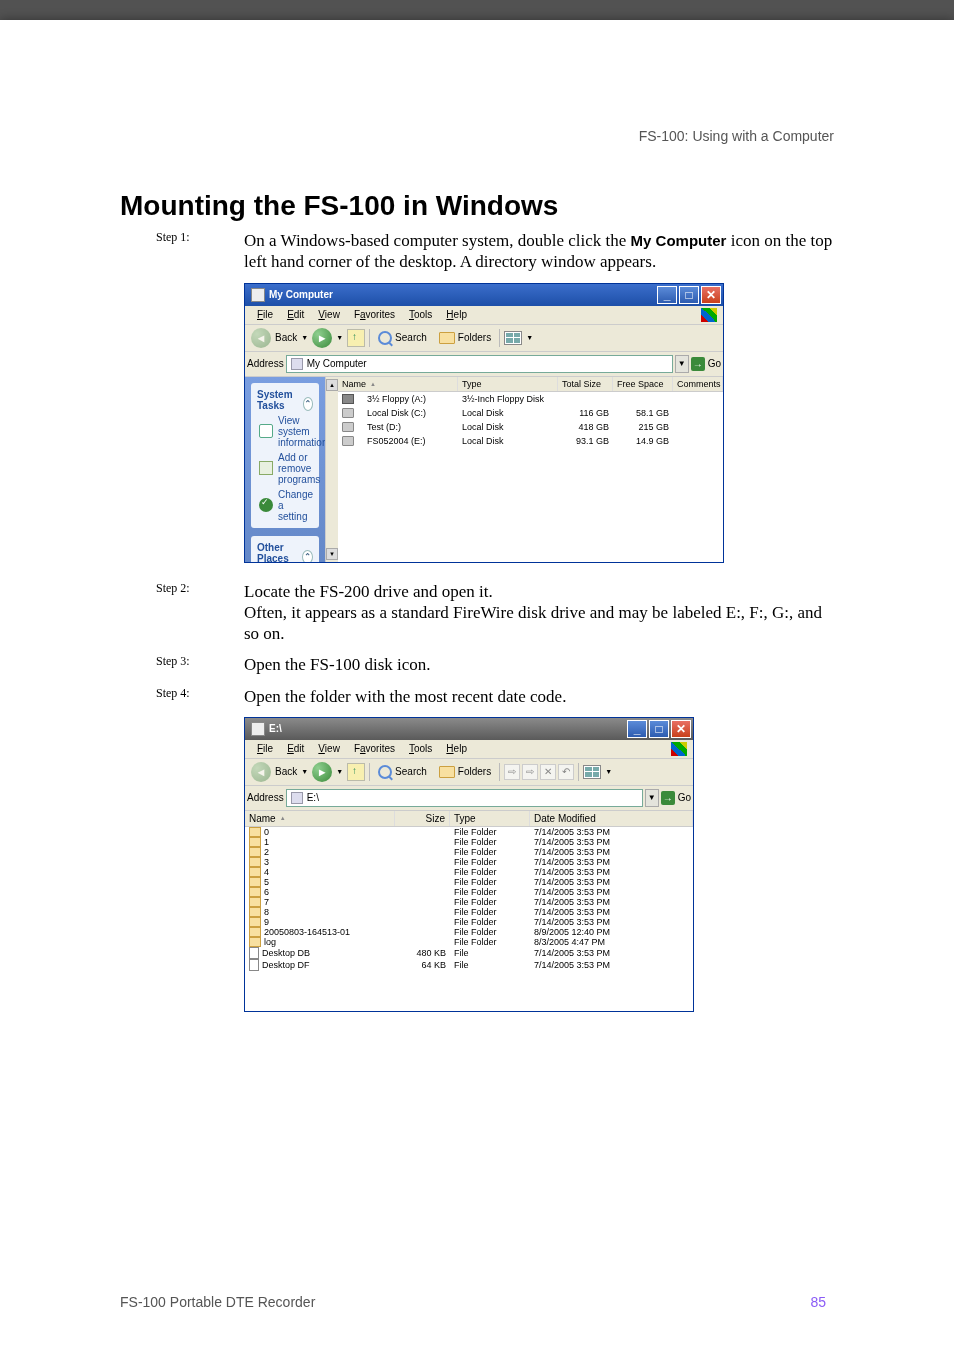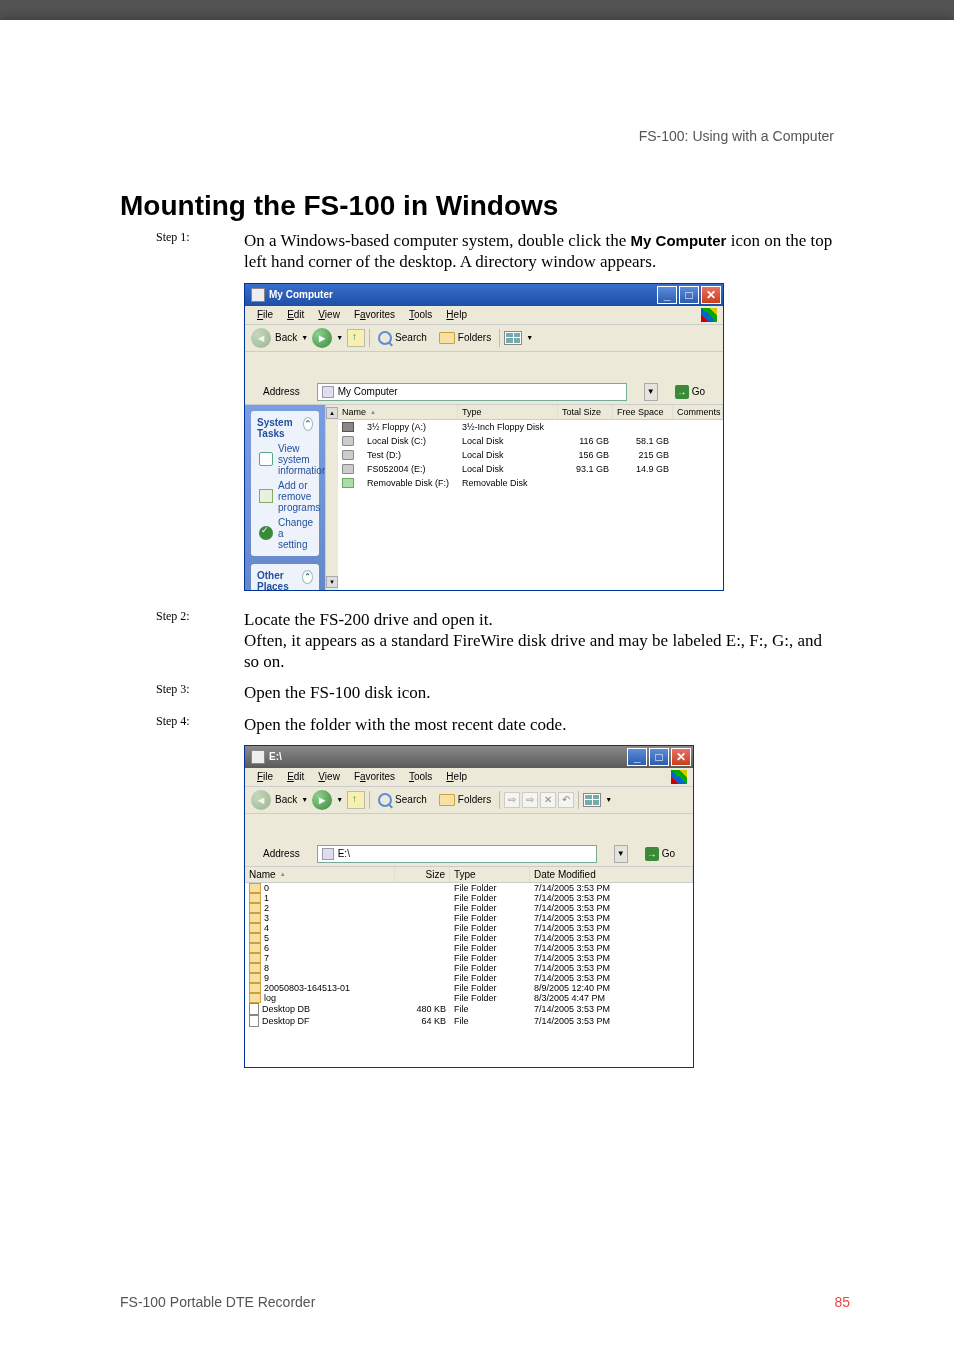--- a/index.html
+++ b/index.html
@@ -96,31 +96,31 @@
   .navbtn-fwd { background:radial-gradient(circle at 30% 30%,#8fcf8f,#3a8a3a);}
   .up-icon { width:18px;height:18px;background:#f8f0b0;border:1px solid #bba; position:relative;}
   .up-icon::after{content:'↑';position:absolute;left:4px;top:1px;font-size:10px;color:#285;}
   .tsep { width:1px;height:18px;background:#bbb; }
   .tlabel { display:flex;align-items:center;gap:3px;padding:1px 4px;text-align:center; }
   .search-icon{width:14px;height:14px;border:2px solid #5b8bd8;border-radius:50%;position:relative;}
   .search-icon::after{content:'';position:absolute;width:5px;height:2px;background:#5b8bd8;transform:rotate(45deg);bottom:-2px;right:-3px;}
   .folders-icon{width:16px;height:12px;background:#f8e0a0;border:1px solid #cca040;border-radius:1px;}
   .views-icon{width:18px;height:14px;border:1px solid #888;background:#fff;display:grid;grid-template-columns:1fr 1fr;grid-template-rows:1fr 1fr;gap:1px;padding:1px;}
   .views-icon div{background:#7aa;}
-  .addressbar{display:flex;align-items:center;padding:3px 18px;gap:17px;border-bottom:1px solid #ccc;margin-top:28px;}
+  .addressbar{display:flex;align-items:center;padding:3px 2px;gap:2px;border-bottom:1px solid #ccc;}
   .addr-input{flex:1;height:18px;background:#fff;border:1px solid #7a9;display:flex;align-items:center;padding:0 4px;gap:4px;}
   .addr-icon{width:12px;height:12px;background:#dde;border:1px solid #99a;}
   .addr-dd{width:14px;height:18px;background:#e4e4dc;border:1px solid #aaa;display:flex;align-items:center;justify-content:center;font-size:8px;}
   .go-btn{display:flex;align-items:center;gap:3px;}
   .go-arrow{width:14px;height:14px;background:#3a8a3a;border-radius:2px;color:#fff;display:flex;align-items:center;justify-content:center;font-size:10px;}
 
   .win1-body{display:flex;height:185px;}
   .sidebar{width:150px;background:linear-gradient(#7a9ee0,#6488c8);padding:6px;overflow:hidden;}
   .side-panel{background:#eef3fb;border-radius:3px;margin-bottom:8px;padding:4px 0;}
-  .side-panel-hdr{display:flex;align-items:flex-start;justify-content:space-between;padding:2px 6px;font-weight:bold;color:#23509c;font-size:10px;}
+  .side-panel-hdr{display:flex;align-items:flex-end;justify-content:space-between;padding:2px 6px;font-weight:bold;color:#23509c;font-size:10px;}
   .collapse-btn{width:14px;height:14px;border:1px solid #9bb;border-radius:50%;background:#fff;display:flex;align-items:center;justify-content:center;font-size:8px;color:#468;}
   .side-link{display:flex;align-items:center;gap:5px;padding:2px 8px;color:#23509c;font-size:10px;}
   .side-ico{width:14px;height:14px;flex-shrink:0;}
   .ico-info{background:#fff;border:1px solid #5a8;border-radius:2px;}
   .ico-addrem{background:#e8f0e0;border:1px solid #8a6;}
   .ico-setting{background:#3a8a3a;border-radius:50%;position:relative;}
   .ico-setting::after{content:'✓';color:#fff;position:absolute;left:2px;top:-1px;font-size:9px;}
 
   .file-area{flex:1;background:#fff;font-size:9px;}
   .col-headers{display:grid;grid-template-columns:120px 100px 55px 60px 50px;background:#ece9d8;border-bottom:1px solid #ccc;}
@@ -142,21 +142,21 @@
   .file-list2{flex:1;}
   .col-headers2{display:grid;grid-template-columns:150px 55px 80px 1fr;background:#ece9d8;border-bottom:1px solid #ccc;}
   .list-row{display:grid;grid-template-columns:150px 55px 80px 1fr;font-size:9px;}
   .lcell{padding:0 4px;display:flex;align-items:center;gap:3px;white-space:nowrap;}
   .folder-ico{width:12px;height:10px;background:#f8e0a0;border:1px solid #cca040;}
   .file-ico{width:10px;height:12px;background:#fff;border:1px solid #888;}
   .tool-icons{display:flex;gap:2px;align-items:center;}
   .mini-ico{width:16px;height:16px;border:1px solid #ccc;display:flex;align-items:center;justify-content:center;font-size:10px;color:#888;background:#f4f4f0;}
 
   .footer-left { position:absolute; bottom:60px; left:120px; font-size:14px; color:#555; }
-  .footer-right { position:absolute; bottom:60px; right:104px; font-size:14px; color:#ef4444; }
+  .footer-right { position:absolute; bottom:60px; right:128px; font-size:14px; color:#8b5cf6; }
 </style>
 </head>
 <body>
 
 <div class="page">
 
   <div class="header-right">FS-100: Using with a Computer</div>
 
   <h1 class="main-heading">Mounting the FS-100 in Windows</h1>
 
@@ -285,42 +285,32 @@
                 <div class="drive-cell" style="justify-content:flex-end">116 GB</div>
                 <div class="drive-cell" style="justify-content:flex-end">58.1 GB</div>
                 <div class="drive-cell"></div>
               </div>
               <div class="drive-row">
                 <div class="drive-cell">
                   <div class="drv-ico ico-hdd"></div>
                   <span>Test (D:)</span>
                 </div>
                 <div class="drive-cell">Local Disk</div>
-                <div class="drive-cell" style="justify-content:flex-end">156 GB</div>
+                <div class="drive-cell" style="justify-content:flex-end">418 GB</div>
                 <div class="drive-cell" style="justify-content:flex-end">215 GB</div>
                 <div class="drive-cell"></div>
               </div>
               <div class="drive-row">
                 <div class="drive-cell">
                   <div class="drv-ico ico-hdd"></div>
                   <span>FS052004 (E:)</span>
                 </div>
                 <div class="drive-cell">Local Disk</div>
                 <div class="drive-cell" style="justify-content:flex-end">93.1 GB</div>
                 <div class="drive-cell" style="justify-content:flex-end">14.9 GB</div>
-                <div class="drive-cell"></div>
-              </div>
-              <div class="drive-row">
-                <div class="drive-cell">
-                  <div class="drv-ico ico-remov"></div>
-                  <span>Removable Disk (F:)</span>
-                </div>
-                <div class="drive-cell">Removable Disk</div>
-                <div class="drive-cell" style="justify-content:flex-end"></div>
-                <div class="drive-cell" style="justify-content:flex-end"></div>
                 <div class="drive-cell"></div>
               </div>
             </div>
         </div>
       </div>
     </div>
   </div>
 
   <div class="step-row">
     <div class="step-label-cell">Step 2:</div>

